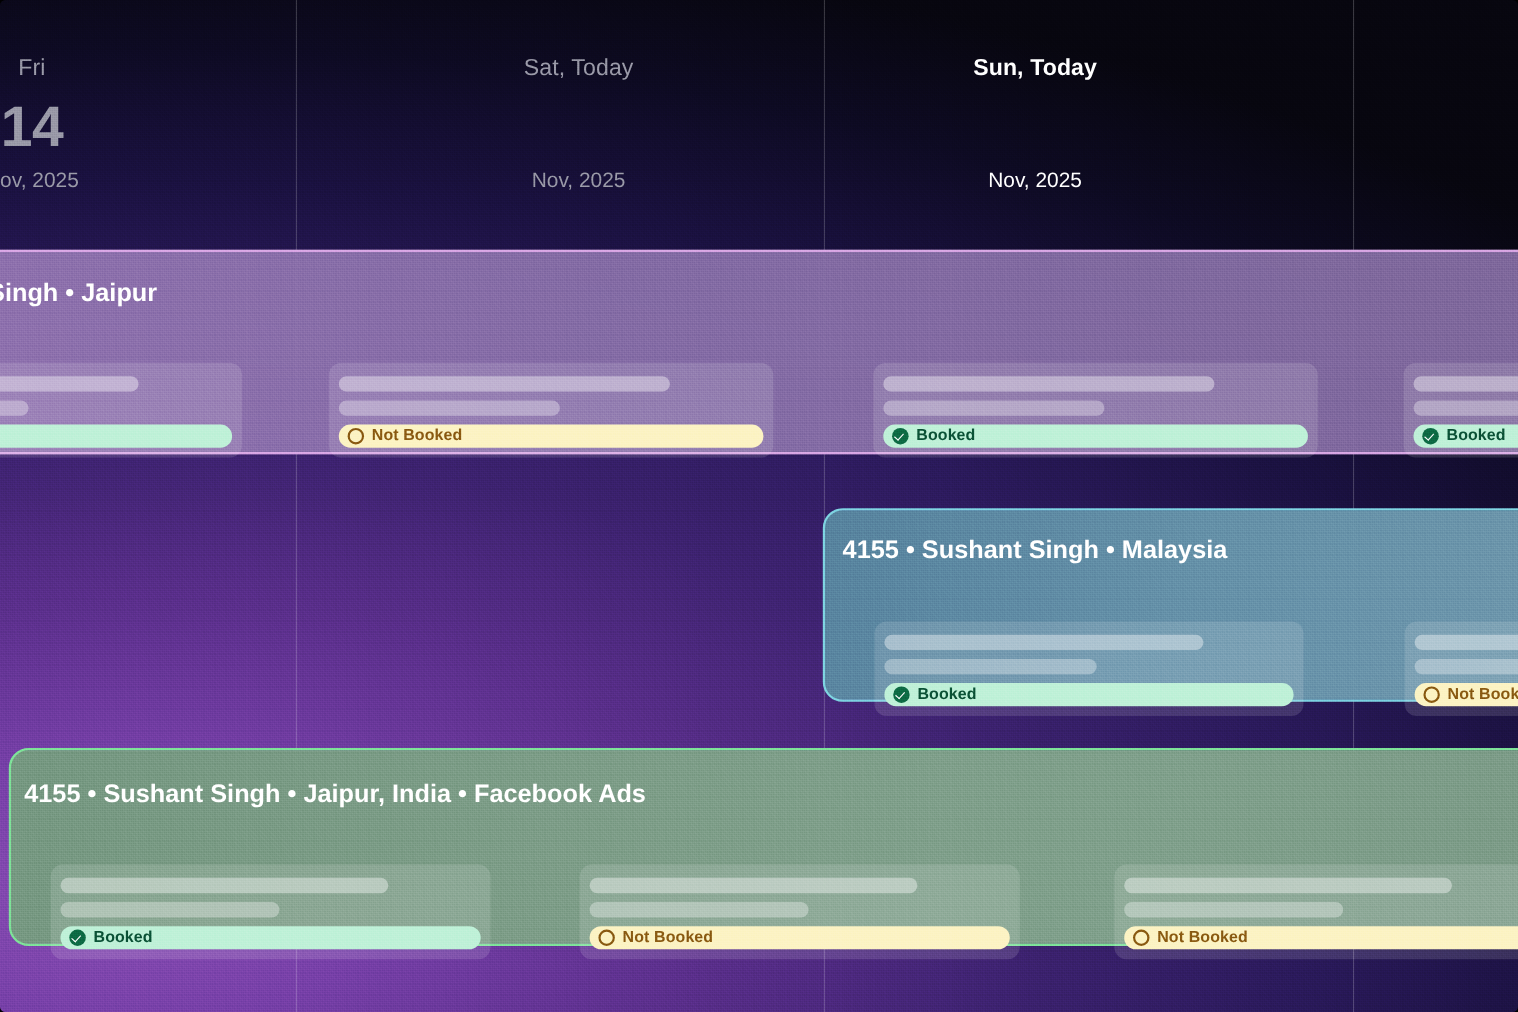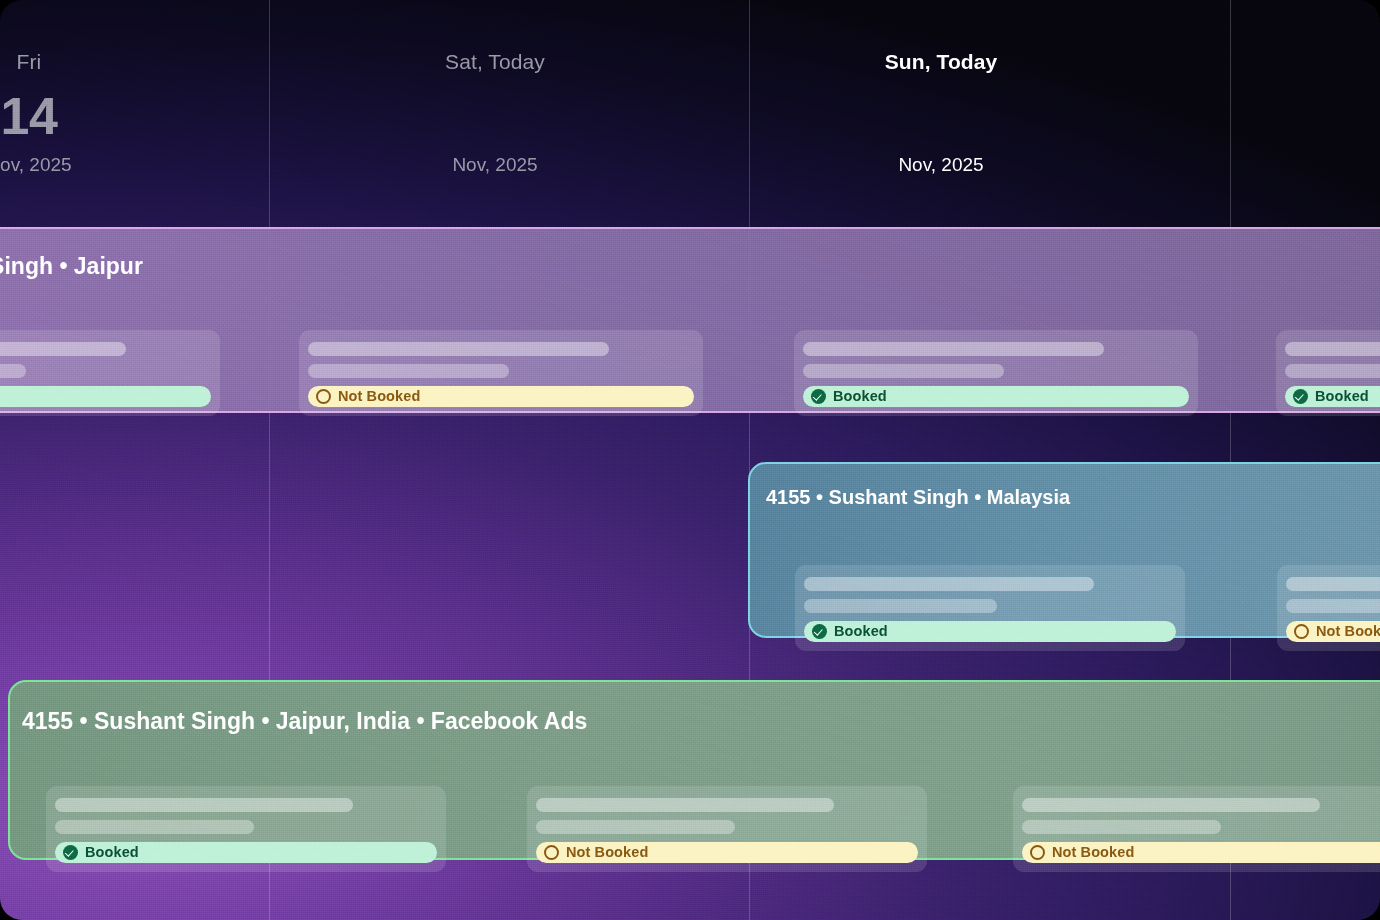--- a/index.html
+++ b/index.html
@@ -14,21 +14,21 @@
     overflow: hidden;
     font-family: "Liberation Sans", sans-serif;
     -webkit-font-smoothing: antialiased;
   }
 
   
   #canvas {
     position: relative;
     width: 1380px;
     height: 920px;
-    border-radius: 22px;
+    border-radius: 5px;
     overflow: hidden;
     background:
       radial-gradient(130% 95% at 8% 88%, #8b4fb5 0%, #7740a8 14%, #5b2f8c 30%, #3d2270 46%, #2b1a5c 60%, #1a1140 74%, #0d0a22 88%, #07060f 100%),
       #07060f;
   }
 
   
   #grain {
     position: absolute;
     inset: 0;
@@ -124,21 +124,21 @@
     height: 176px;
     border-radius: 18px;
     border: 2px solid #7fd4e2;
     background: linear-gradient(115deg, rgba(88,135,160,.96) 0%, rgba(104,150,172,.96) 45%, rgba(116,158,178,.96) 100%);
     z-index: 30;
     box-sizing: border-box;
   }
   #card-blue .card-title {
     position: absolute;
     left: 16px; top: 22px;
-    font-size: 20px;
+    font-size: 23px;
     font-weight: 700;
     color: #ffffff;
     white-space: nowrap;
   }
 
   
   #card-green {
     position: absolute;
     left: 8px;
     top: 680px;
@@ -237,21 +237,21 @@
   <div class="col-line" style="left:1230px"></div>
 
   <div id="header-row">
 
     <div class="day-col dim" style="left:-211px; width:480px">
       <div class="day-dow">Fri</div>
       <div class="day-num">14</div>
       <div class="day-mon">Nov, 2025</div>
     </div>
 
-    <div class="day-col dim" style="left:255px; width:480px">
+    <div class="day-col dim" style="left:286px; width:480px">
       <div class="day-dow">Sat, Today</div>
       <div class="day-mon">Nov, 2025</div>
     </div>
 
     <div class="day-col active" style="left:749px; width:384px">
       <div class="day-dow">Sun, Today</div>
       <div class="day-mon">Nov, 2025</div>
     </div>
 
   </div>

